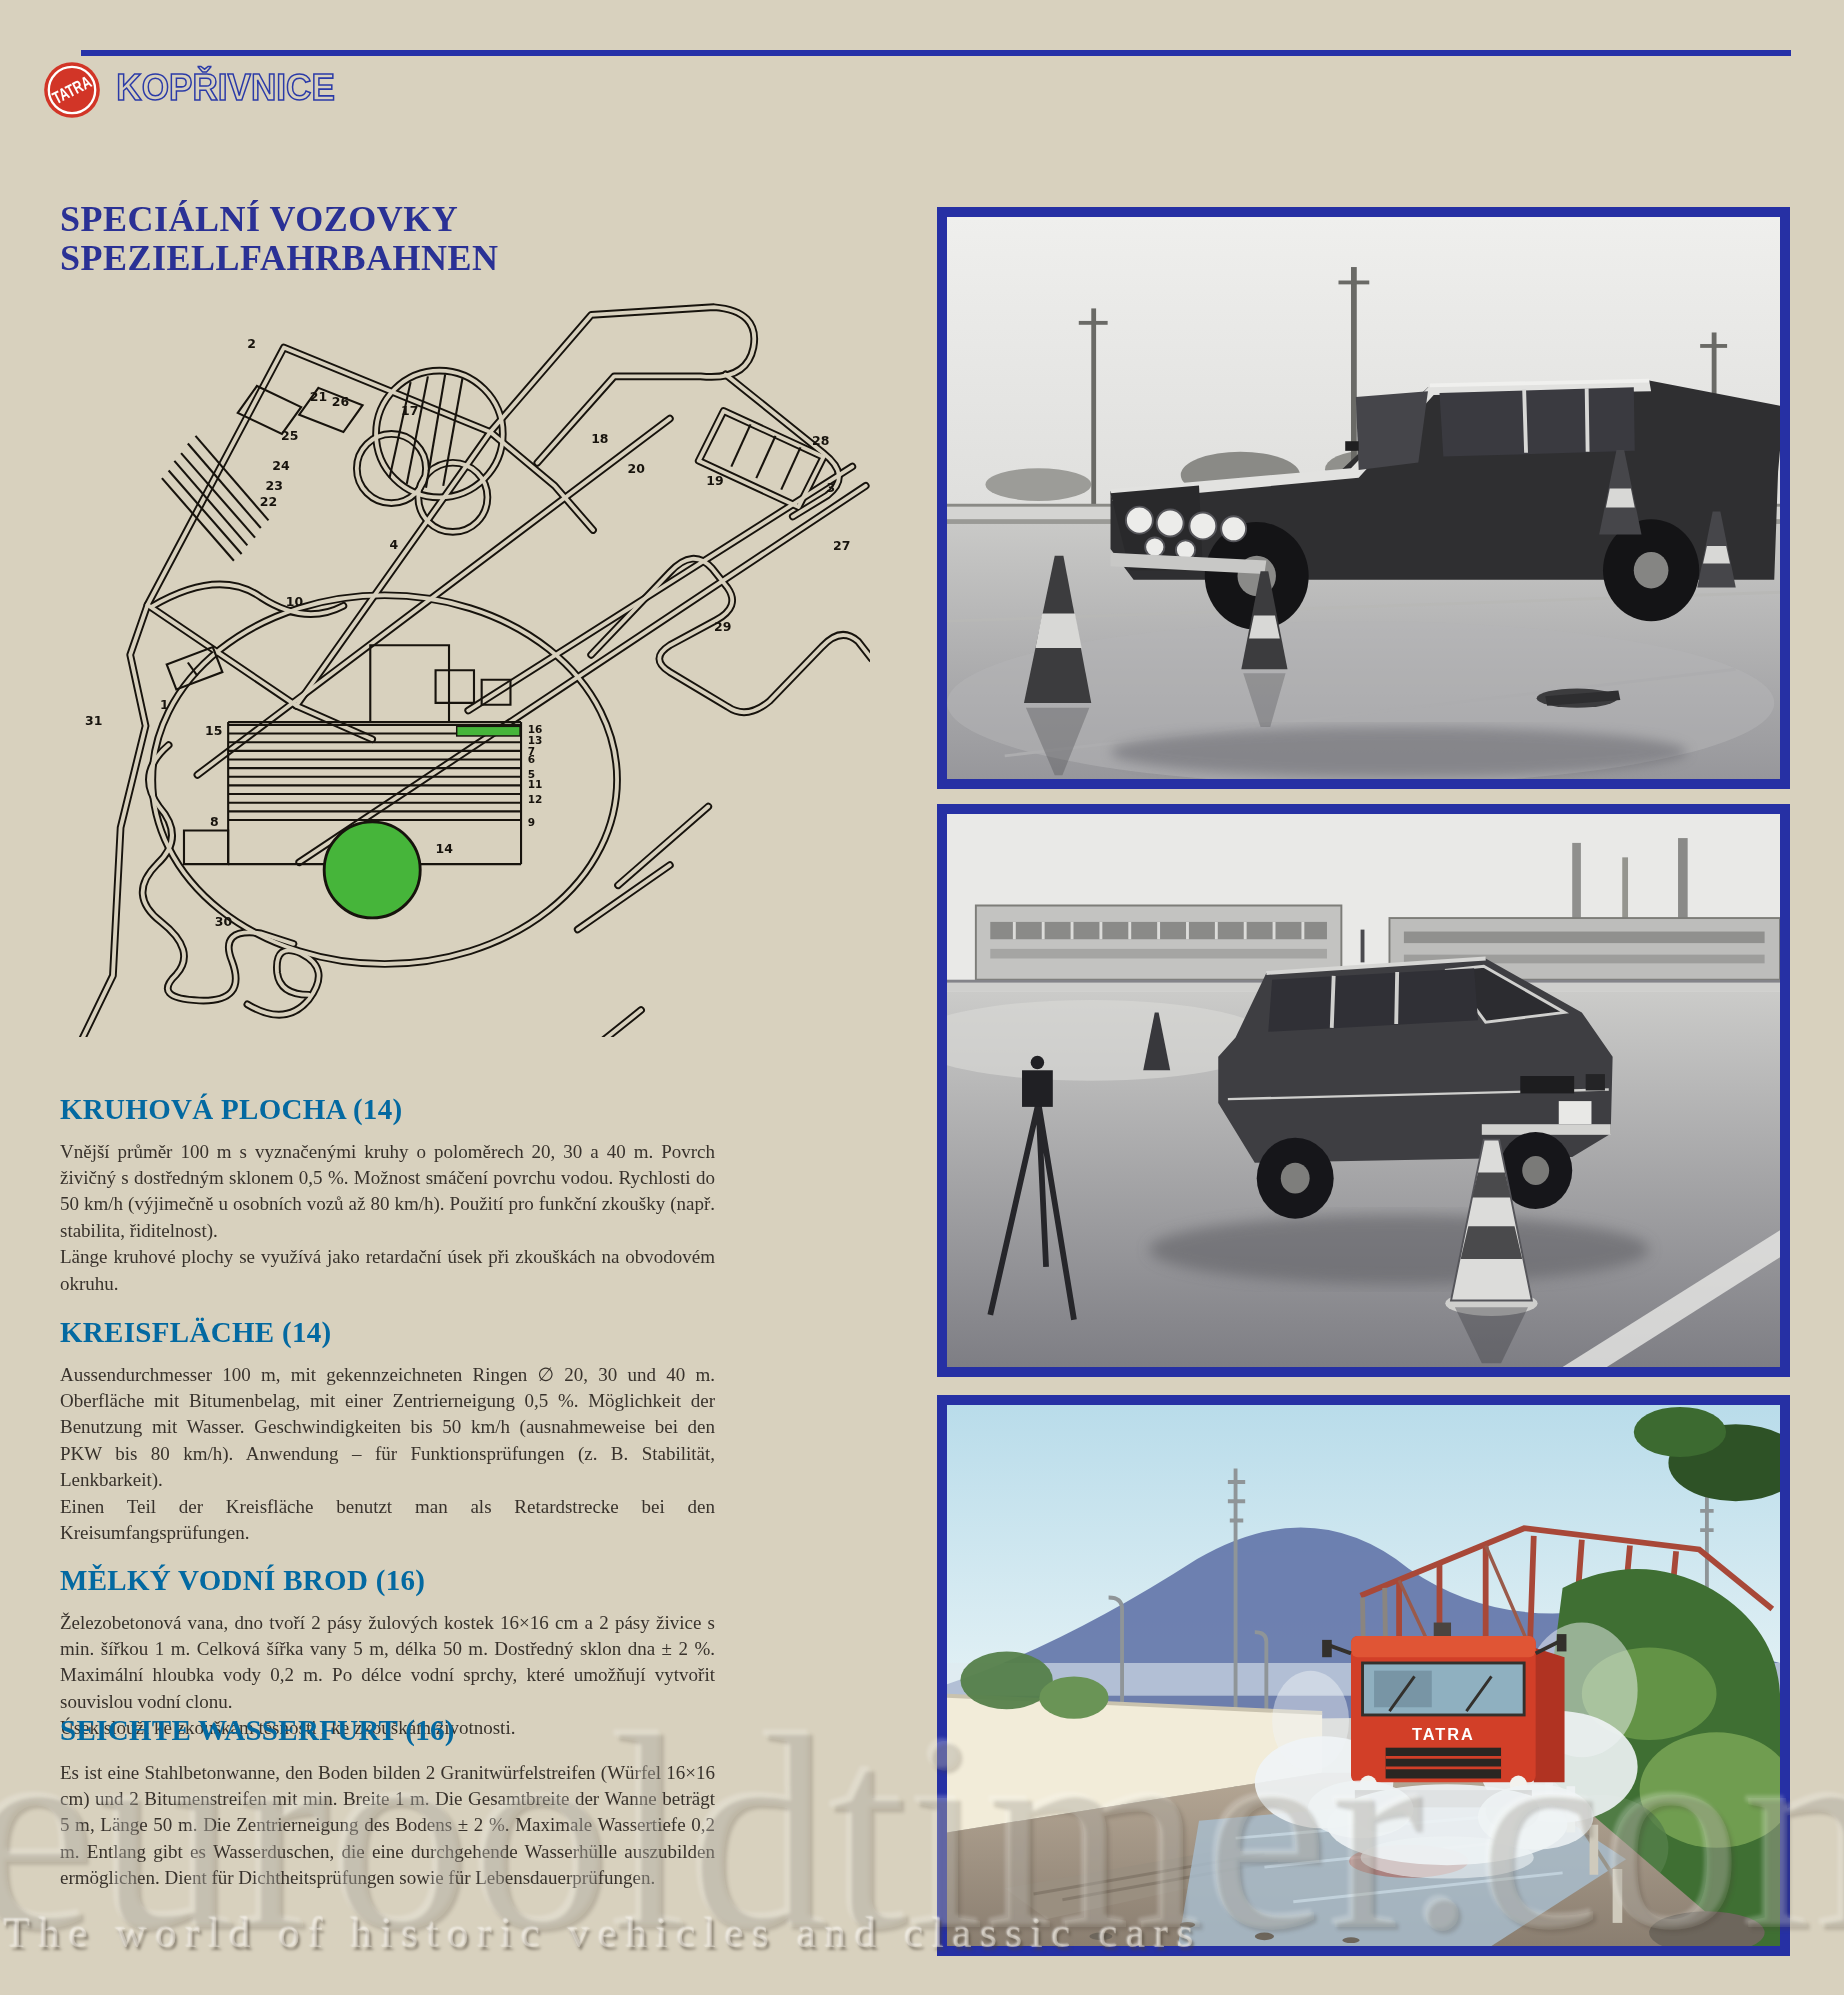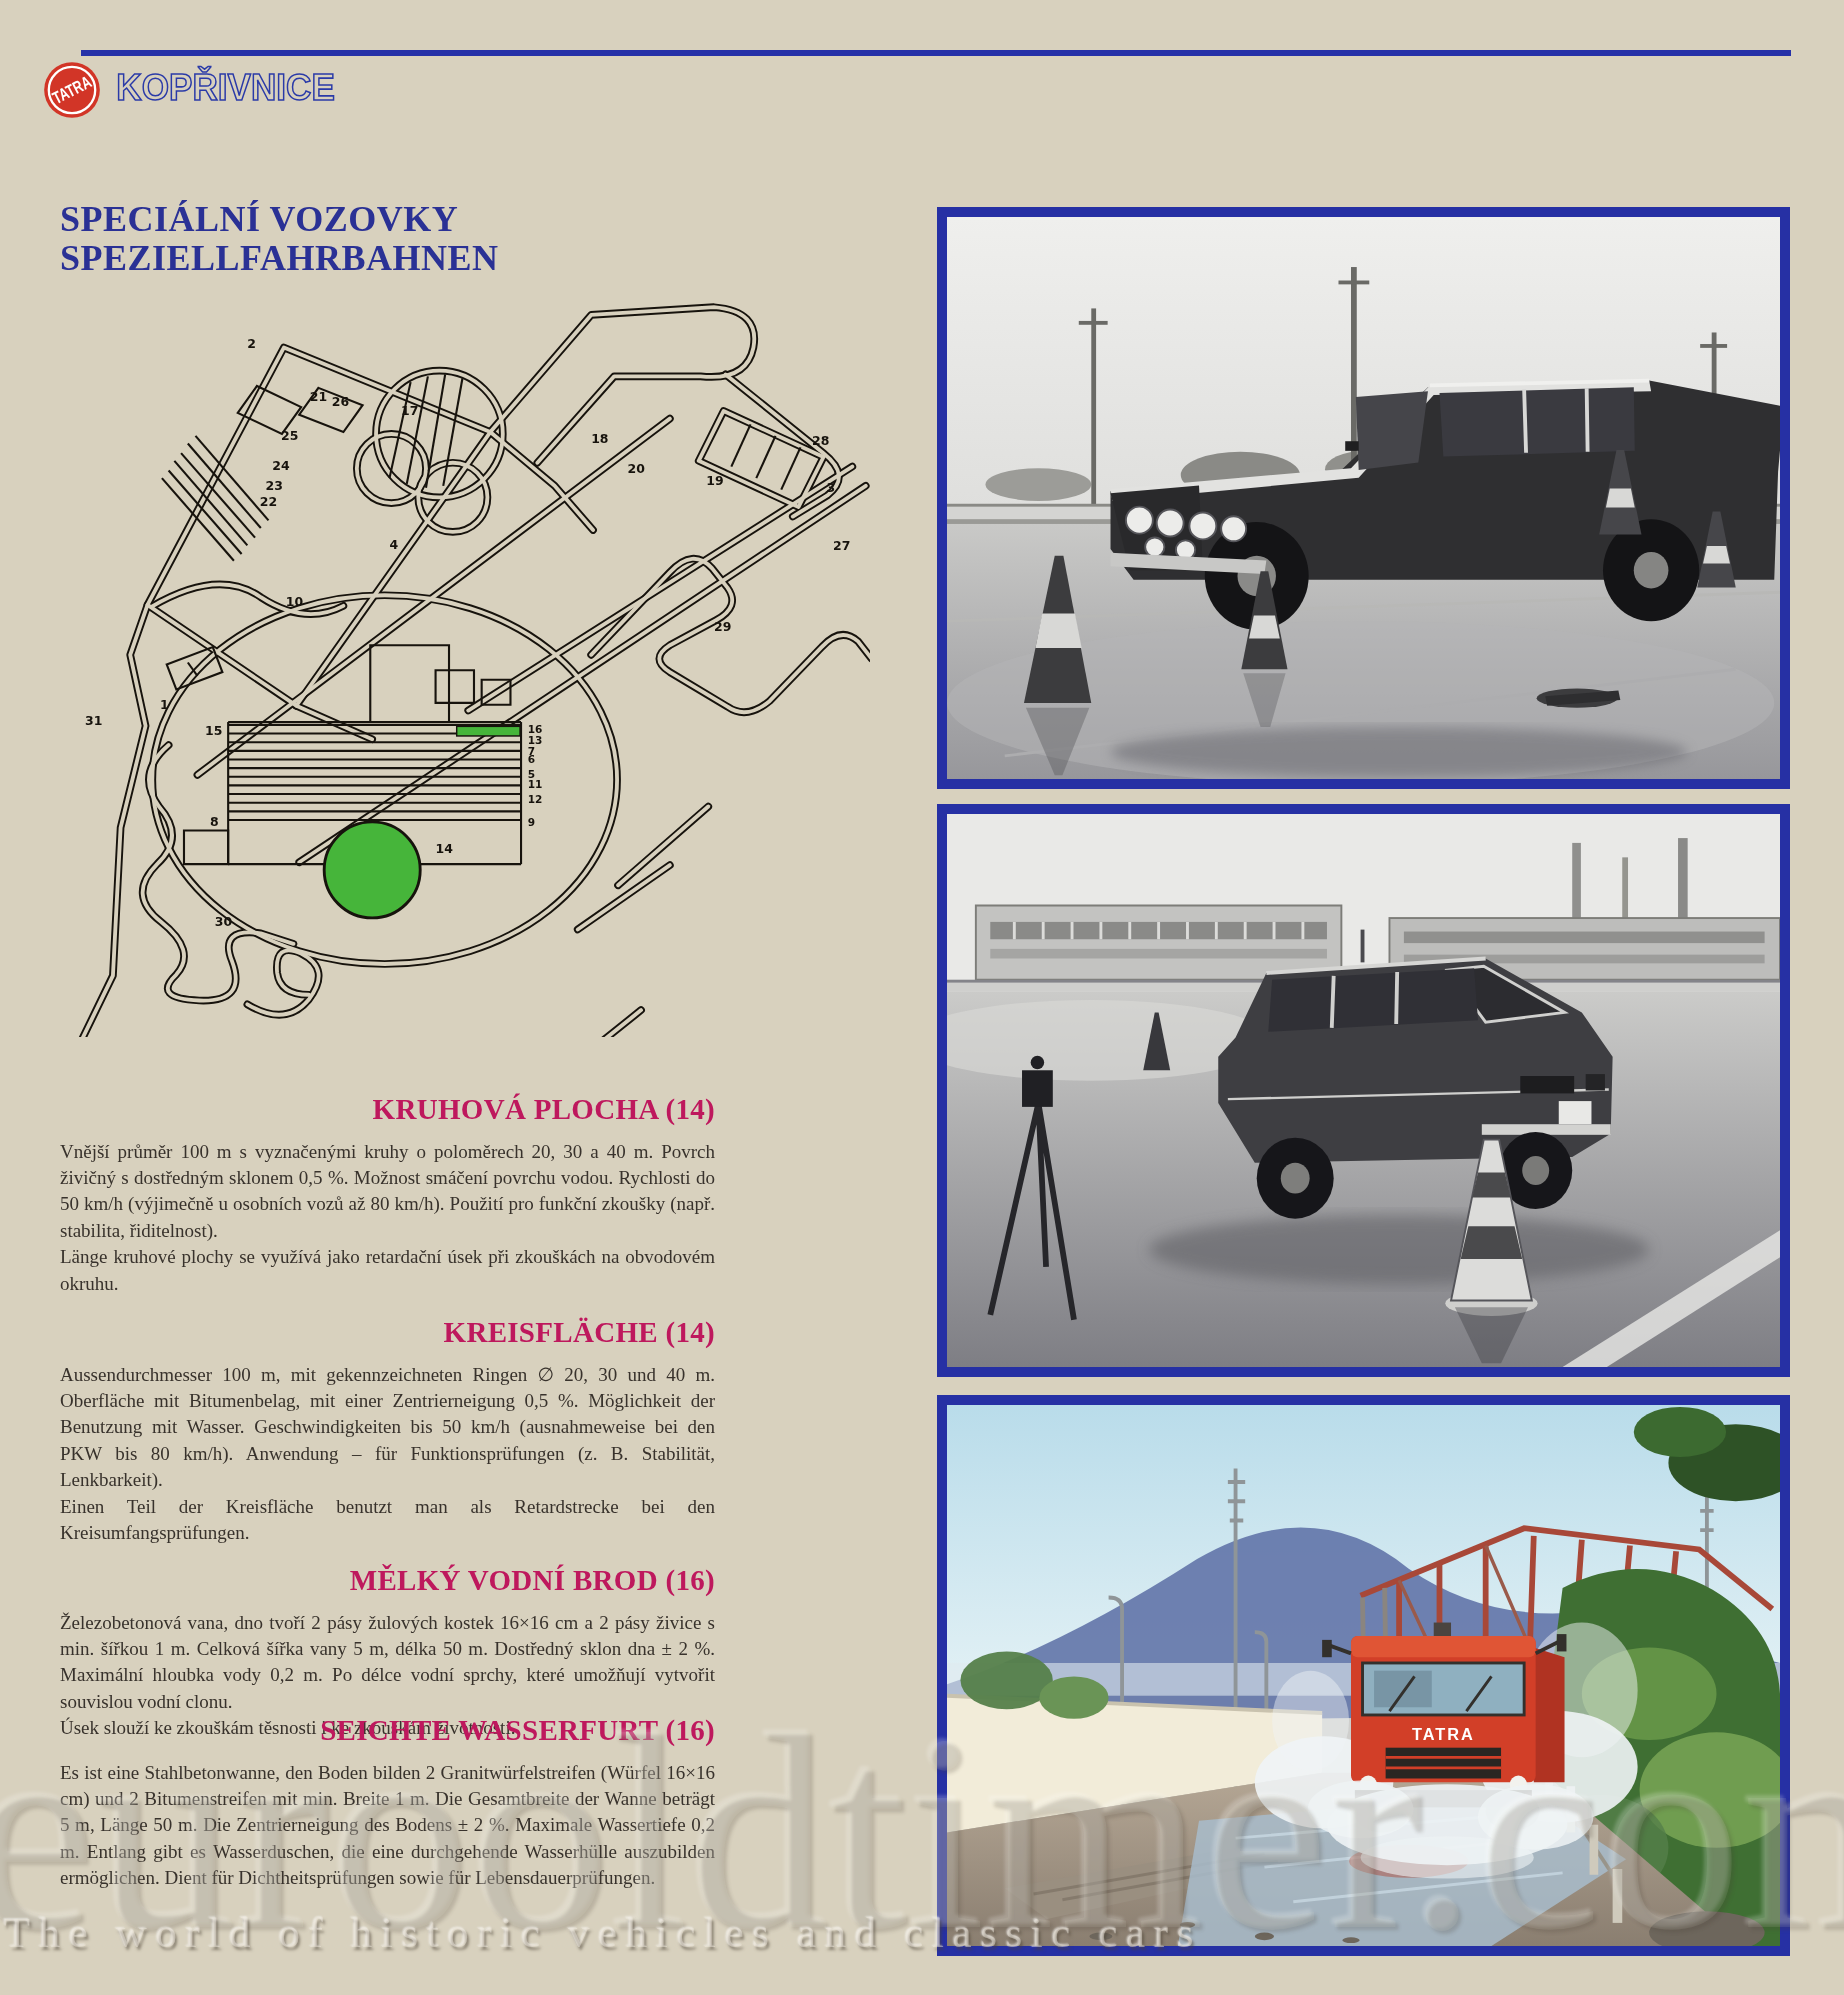--- a/index.html
+++ b/index.html
@@ -13,21 +13,21 @@
   .page-title{position:absolute;left:60px;top:200px;width:576px;
       font-weight:bold;font-size:36px;line-height:39px;color:#2a3195;letter-spacing:0.5px;}
   .map-wrap{position:absolute;left:53px;top:288px;width:817px;height:749px;}
   .map-wrap svg{width:100%;height:100%;}
   .road-outer use{stroke:#17130d;stroke-width:8;fill:none;stroke-linejoin:round;stroke-linecap:round;}
   .road-inner use{stroke:#d8d1be;stroke-width:4;fill:none;stroke-linejoin:round;stroke-linecap:round;}
   .thin{stroke:#17130d;stroke-width:2.2;fill:none;}
   .map-num{font:bold 13px "DejaVu Sans",sans-serif;fill:#17130d;}
   .map-num.small{font-size:11px;}
   .section{position:absolute;left:60px;width:655px;}
-  .section h2{margin:0 0 12.5px 0;font-size:29px;line-height:33px;color:#be185d;letter-spacing:0.3px;text-align:right;}
+  .section h2{margin:0 0 12.5px 0;font-size:29px;line-height:33px;color:#0369a1;letter-spacing:0.3px;}
   .section p{margin:0;font-size:19px;line-height:26.4px;text-align:justify;}
   .photo{position:absolute;left:937px;width:853px;border:10.6px solid #2630a4;background:#cfcfcd;
          box-sizing:border-box;box-shadow:inset 0 0 0 1.9px rgba(255,255,255,.85);}
   .photo svg{display:block;width:100%;height:100%;}
   .wm-big{position:absolute;left:-29px;top:1689px;width:1912px;height:298px;overflow:hidden;
       z-index:40;pointer-events:none;font-family:"Liberation Serif",serif;font-size:281px;line-height:288px;
       color:rgba(236,231,218,0.10);white-space:nowrap;
       text-shadow:2.9px 2.9px 3.8px rgba(70,62,50,0.20), -2.9px -2.9px 3.8px rgba(255,255,255,0.22);}
   .wm-caption{position:absolute;left:3.8px;top:1908px;width:1841px;z-index:41;pointer-events:none;
       font-family:"Liberation Serif",serif;font-size:43px;letter-spacing:8.6px;white-space:nowrap;

